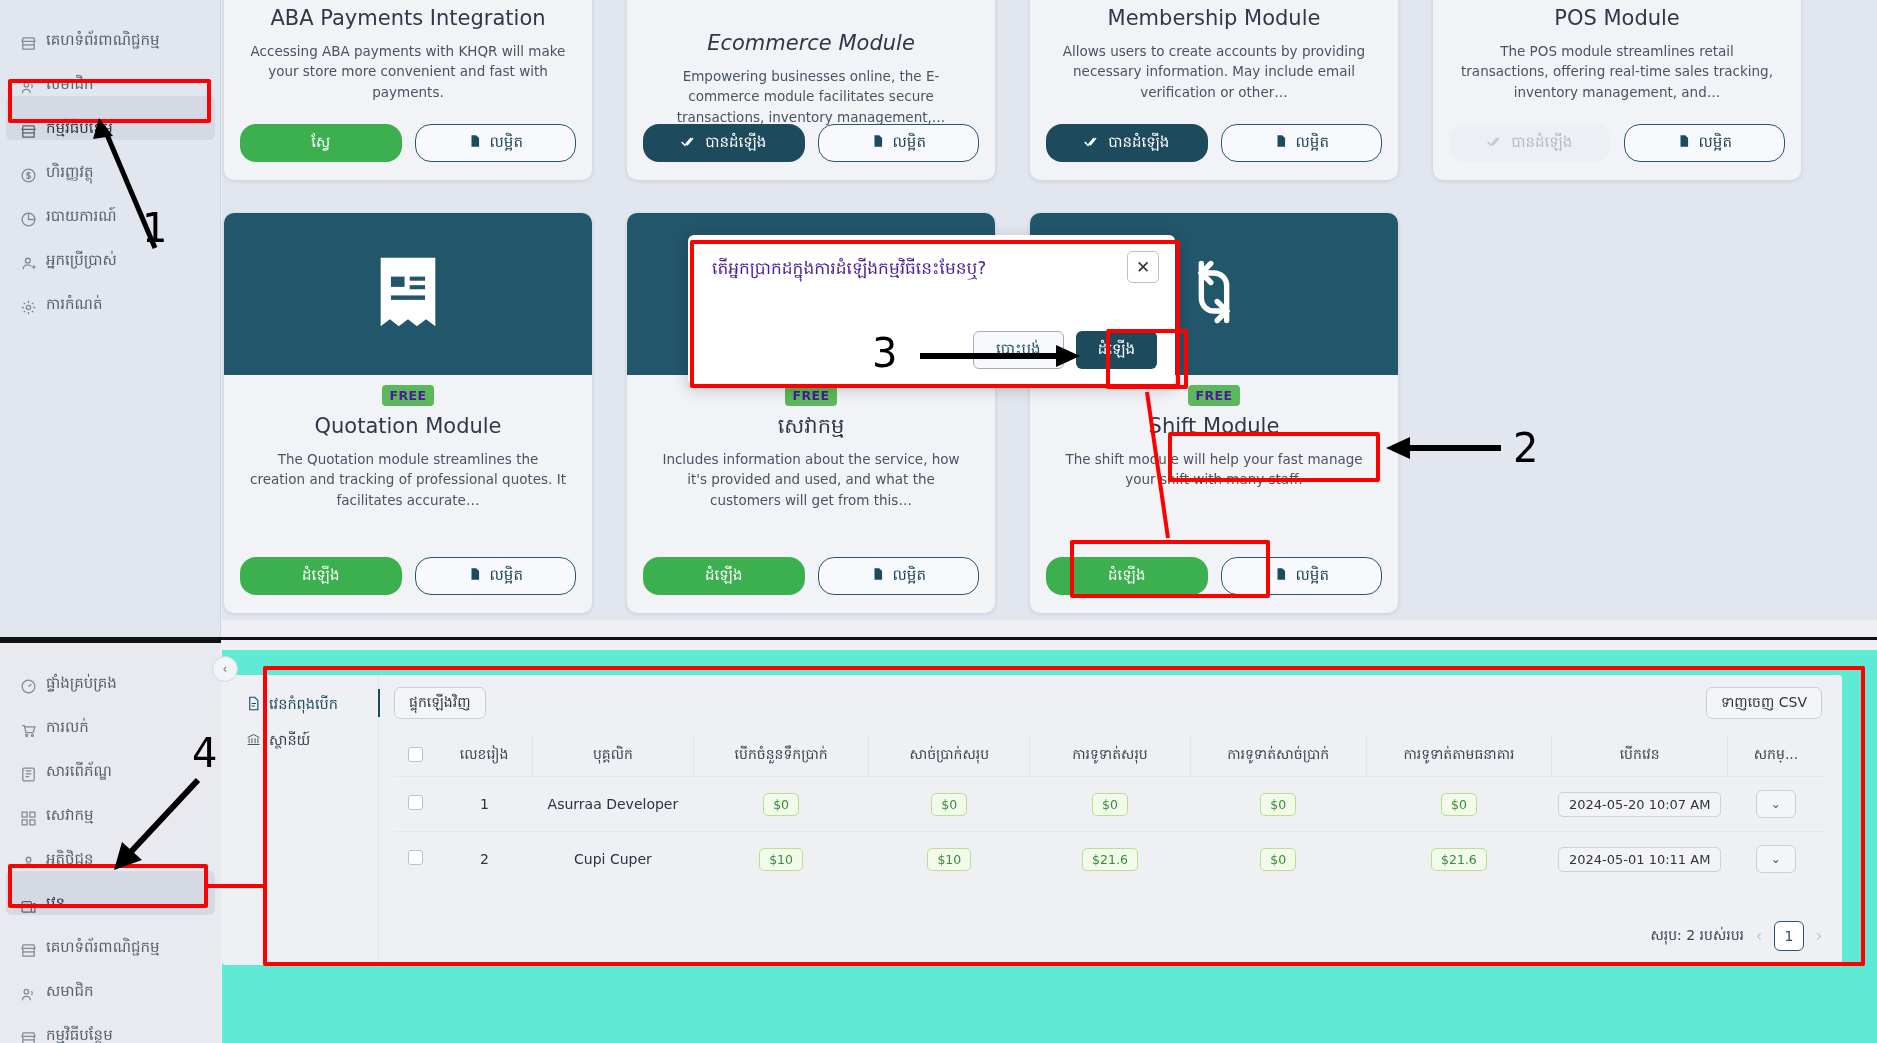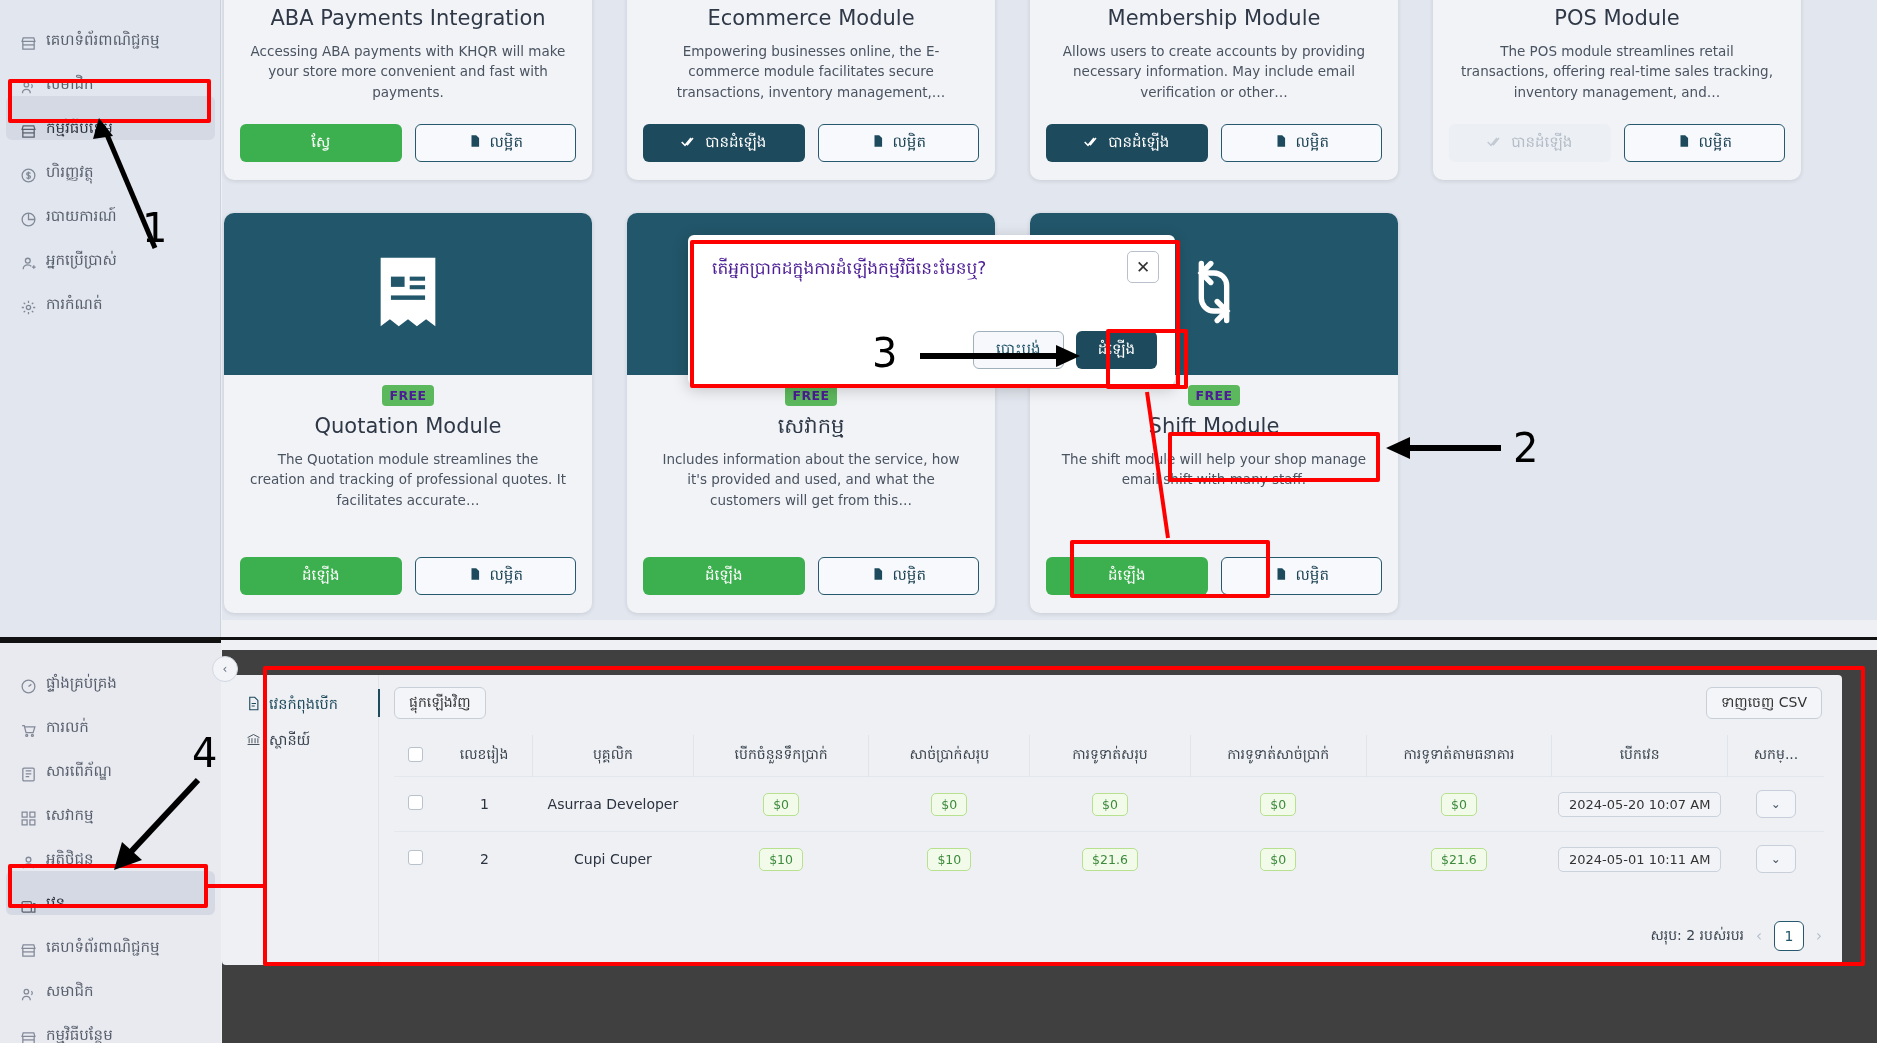--- a/index.html
+++ b/index.html
@@ -55,21 +55,21 @@
   .card-title {
     text-align: center; font-size: 21px; color: #2f3846;
     padding: 0 16px; margin-top: 8px; line-height: 1.2;
   }
   .card-desc {
     text-align: center; font-size: 13.5px; color: #4a5360;
     line-height: 1.5; padding: 10px 26px 0; 
   }
   .card-btns { position: absolute; bottom: 18px; left: 16px; right: 16px;
                display: flex; gap: 13px; }
-  .btn { flex: 1; height: 38px; border-radius: 6px; font-size: 15px;
+  .btn { flex: 1; height: 38px; border-radius: 16px; font-size: 15px;
          display: flex; align-items: center; justify-content: center; gap: 8px;
          border: 1px solid transparent; text-align: center; }
   .btn-green { background: #3cb04e; color: #fff; }
   .btn-outline { background: #f7f9fc; color: #1d4354; border: 1px solid #26586e; }
   .btn-dark { background: #1d4a5c; color: #fff; }
   .btn-muted { background: #eceff4; color: #b4bcc7; }
   .banner { height: 162px; background: #22566a; display:flex; align-items:center; justify-content:center; }
   .free-pill { display:block; margin: 10px auto 0; width: 52px; text-align:center;
                background: #5cb85c; color:#4c1d95; font-size: 12.5px; font-weight: bold;
                border-radius: 4px; padding: 3px 0; letter-spacing:.4px; }
@@ -89,21 +89,21 @@
     display:flex; align-items:center; justify-content:center; font-size:17px; color:#333;
   }
   .modal-actions { position:absolute; right: 18px; bottom: 16px; display: flex; gap: 12px; }
   .m-btn { height: 38px; padding: 0 22px; border-radius: 6px; font-size: 15px;
            display:flex; align-items:center; justify-content:center; }
   .m-cancel { background: #f6f8fb; color: #22566a; border: 1px solid #9fb0ba; }
   .m-ok { background: #1d4a5c; color: #fff; }
 
   
   .bottom { position: absolute; left: 222px; top: 650px; width: 1655px; height: 393px;
-            background: #404040; }
+            background: #5eead4; }
   .panel {
     position: absolute; left: 0px; top: 25px; width: 1620px; height: 290px;
     background: #eef0f4; border-radius: 4px;
   }
   .ptabs { position: absolute; left: 8px; top: 12px; width: 148px; }
   .ptab { display:flex; align-items:center; gap: 8px; height: 36px; padding-left: 16px;
           font-size: 14.5px; color: #39434f; }
   .ptab.active { color: #1d4a5c; }
   .ptab-div { position: absolute; left: 156px; top: 14px; width: 2px; height: 28px; background: #1d4a5c; }
   .vline { position:absolute; left: 156px; top: 0; width: 1px; height: 290px; background: #dfe3ea; }
@@ -331,21 +331,21 @@
               <svg width="14" height="14" viewBox="0 0 24 24" fill="#1d4a5c">
                   <path d="M6 2h8l5 5v15H6z"></path>
                 </svg>
             </span>
             <span class="khm">លម្អិត</span>
           </div>
         </div>
       </div>
 
       <div class="card" style="left:405px; top:-60px; width:368px; height:240px;">
-        <div class="card-title" style="margin-top:66px;">Ecommerce Module</div>
+        <div class="card-title" style="margin-top:91px;font-style:italic;">Ecommerce Module</div>
         <div class="card-desc">Empowering businesses online, the E-commerce module facilitates secure transactions, inventory management,…</div>
         <div class="card-btns">
           <div class="btn btn-dark">
             <span>
               <svg width="16" height="12" viewBox="0 0 24 18" fill="none" stroke="#fff" stroke-width="2.2">
                   <path d="M1 9l5 5 9-11M9 14l9-11"></path>
                 </svg>
             </span>
             <span class="khm">បានដំឡើង</span>
           </div>
@@ -462,21 +462,21 @@
             <svg width="76" height="76" viewBox="0 0 24 24" fill="none" stroke="#ffffff" stroke-width="1.7" stroke-linecap="round">
                 <path d="M8 3v11a4 4 0 004 4h3"></path>
                 <path d="M13 15l3 3-3 3"></path>
                 <path d="M16 21V10a4 4 0 00-4-4H9"></path>
                 <path d="M11 3L8 6l3 3"></path>
               </svg>
           </span>
         </div>
         <div class="free-pill">FREE</div>
         <div class="card-title">Shift Module</div>
-        <div class="card-desc">The shift module will help your shop manage email shift with many staff.</div>
+        <div class="card-desc">The shift module will help your fast manage your shift with many staff.</div>
         <div class="card-btns">
           <div class="btn btn-green khm">ដំឡើង</div>
           <div class="btn btn-outline">
             <span>
               <svg width="14" height="14" viewBox="0 0 24 24" fill="#1d4a5c">
                   <path d="M6 2h8l5 5v15H6z"></path>
                 </svg>
             </span>
             <span class="khm">លម្អិត</span>
           </div>

